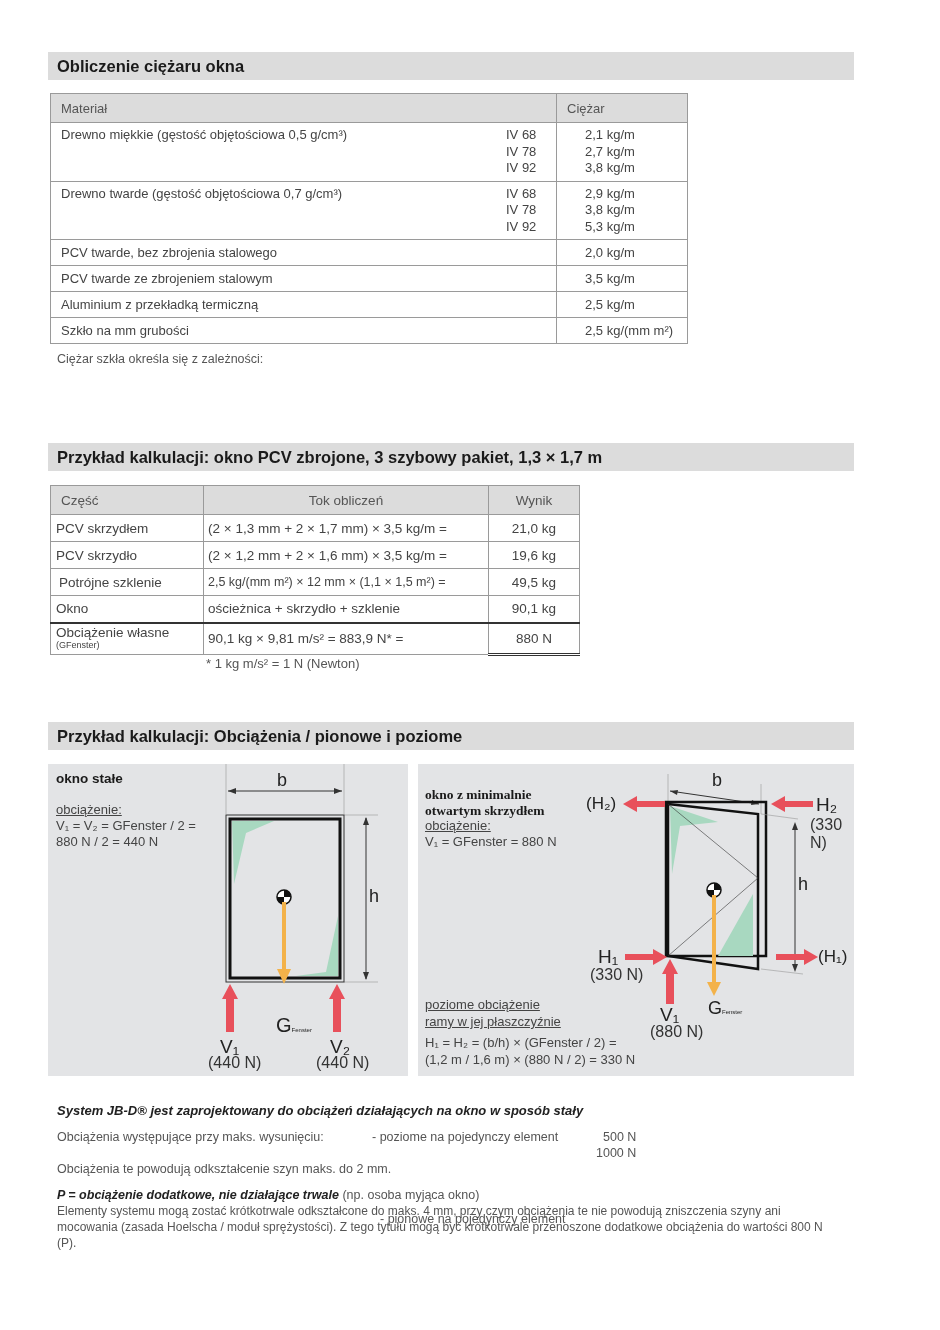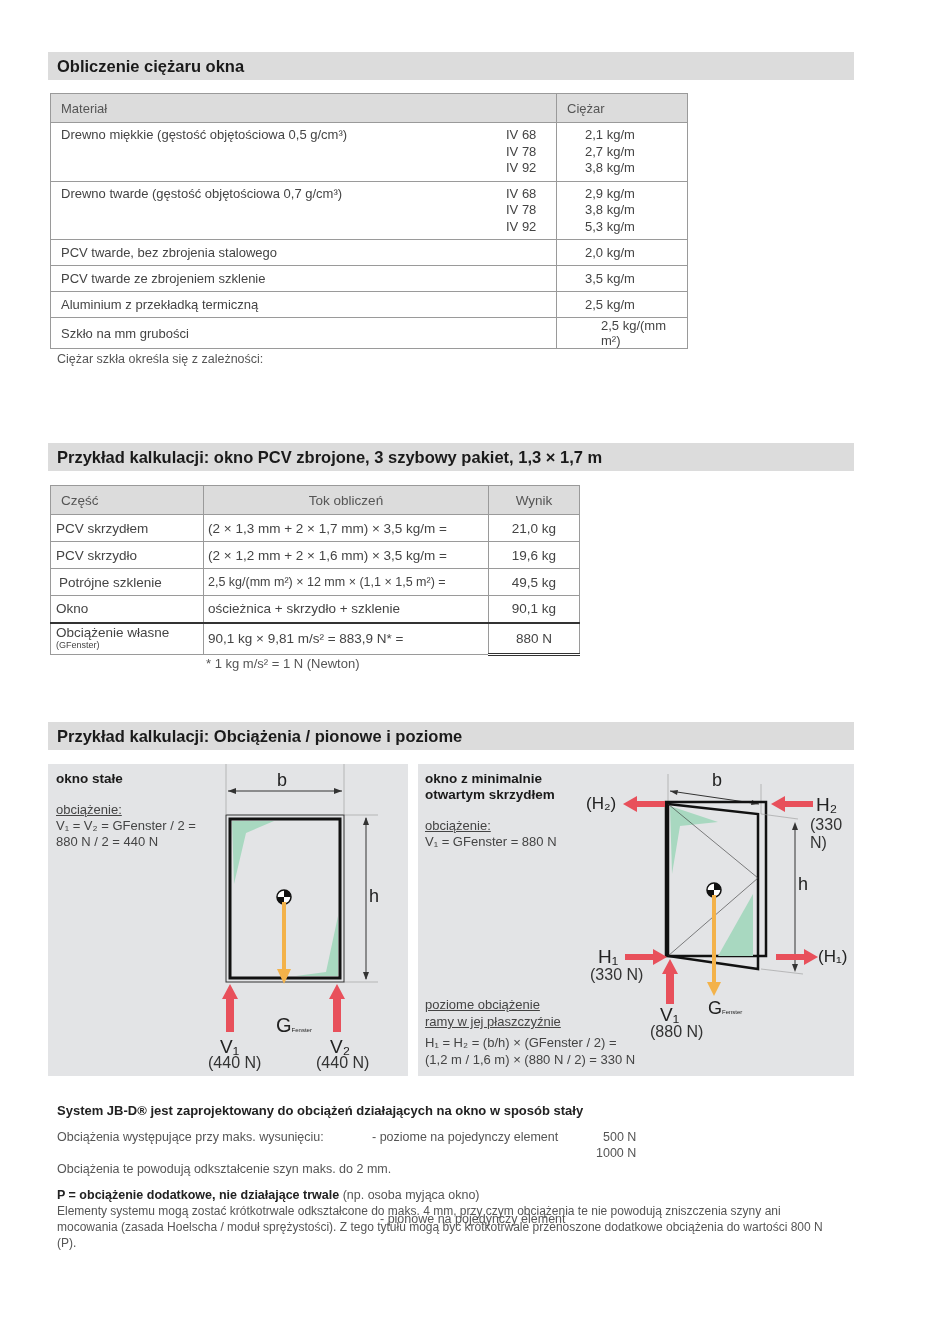--- a/index.html
+++ b/index.html
@@ -11,21 +11,21 @@
   table.t th { background: #dcdcdc; color: #555; height: 28px; }
   .stack { line-height: 16.5px; padding-top: 4px !important; padding-bottom: 4px !important; }
   .note { position: absolute; font-size: 12.5px; color: #555; line-height: 16px; }
   .panel { position: absolute; background: #e3e4e6; }
   .ptitle { position: absolute; font-weight: bold; font-size: 13.5px; color: #1a1a1a; line-height: 16px; }
   .ptext { position: absolute; font-size: 13px; color: #444; line-height: 15px; }
   .ul { text-decoration: underline; }
   .lbl { position: absolute; font-size: 16px; color: #222; }
   .lbls { position: absolute; font-size: 16px; color: #333; }
   .para { position: absolute; font-size: 12.5px; color: #555; line-height: 16px; }
-  .bold { font-weight: bold; color: #222; }
+  .bold { font-weight: bold; color: #222; font-style: italic; }
 </style>
 </head>
 <body>
 
 <div class="sec-bar" style="top:52px;">
   <span>Obliczenie ciężaru okna</span>
 </div>
 
 <table class="t" style="left:50px; top:93px; width:638px;">
   <tbody>
@@ -57,30 +57,30 @@
       <div>2,9 kg/m</div>
       <div>3,8 kg/m</div>
       <div>5,3 kg/m</div>
     </td>
   </tr>
   <tr style="height:26px;">
     <td colspan="2">PCV twarde, bez zbrojenia stalowego</td>
     <td style="padding-left:28px;">2,0 kg/m</td>
   </tr>
   <tr style="height:26px;">
-    <td colspan="2">PCV twarde ze zbrojeniem szklenie</td>
+    <td colspan="2">PCV twarde ze zbrojeniem stalowym</td>
     <td style="padding-left:28px;">3,5 kg/m</td>
   </tr>
   <tr style="height:26px;">
     <td colspan="2">Aluminium z przekładką termiczną</td>
     <td style="padding-left:28px;">2,5 kg/m</td>
   </tr>
   <tr style="height:26px;">
     <td colspan="2">Szkło na mm grubości</td>
-    <td style="padding-left:44px;">2,5 kg/(mm m²)</td>
+    <td style="padding-left:28px;">2,5 kg/(mm m²)</td>
   </tr>
 </tbody>
   </table>
 
 <div class="note" style="left:57px; top:351px;">
   <div>Ciężar szkła określa się z zależności:</div>
 </div>
 
 <div class="sec-bar" style="top:443px;">
   <span>Przykład kalkulacji: okno PCV zbrojone, 3 szybowy pakiet, 1,3 × 1,7 m</span>
@@ -160,21 +160,21 @@
   <div class="lbl" style="left:229px; top:6px; font-size:18px;">b</div>
   <div class="lbl" style="left:321px; top:122px; font-size:18px;">h</div>
   <div class="lbl" style="left:228px; top:250px; font-size:20px;"><span>G</span><span style="font-size:6px;">Fenster</span></div>
   <div class="lbl" style="left:172px; top:272px; font-size:19px;">V₁</div>
   <div class="lbls" style="left:160px; top:290px;">(440 N)</div>
   <div class="lbl" style="left:282px; top:272px; font-size:19px;">V₂</div>
   <div class="lbls" style="left:268px; top:290px;">(440 N)</div>
 </div>
 
 <div class="panel" style="left:418px; top:764px; width:436px; height:312px;">
-  <div class="ptitle" style="left:7px; top:7px;">
+  <div class="ptitle" style="left:7px; top:23px;font-family:Liberation Serif, serif;">
     <div>okno z minimalnie</div>
     <div>otwartym skrzydłem</div>
   </div>
   <div class="ptext ul" style="left:7px; top:54px;">obciążenie:</div>
   <div class="ptext" style="left:7px; top:70px;">V₁ = GFenster = 880 N</div>
   <svg style="position:absolute; left:0; top:0;" width="436" height="312">
     <line x1="250" y1="10" x2="250" y2="40" stroke="#999" stroke-width="0.6"></line>
     <line x1="343" y1="20" x2="343" y2="50" stroke="#999" stroke-width="0.6"></line>
     <line x1="252" y1="27" x2="341" y2="40" stroke="#333" stroke-width="1"></line>
     <polygon points="252,27 260,26 259,31" fill="#333"></polygon>

